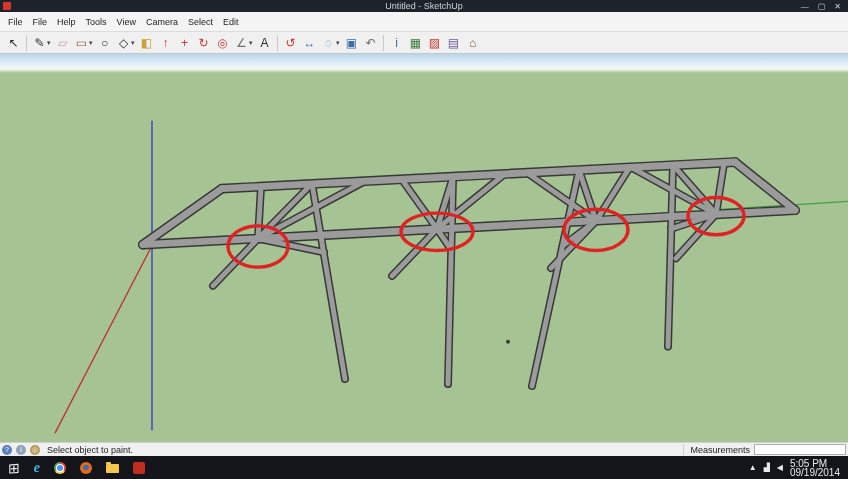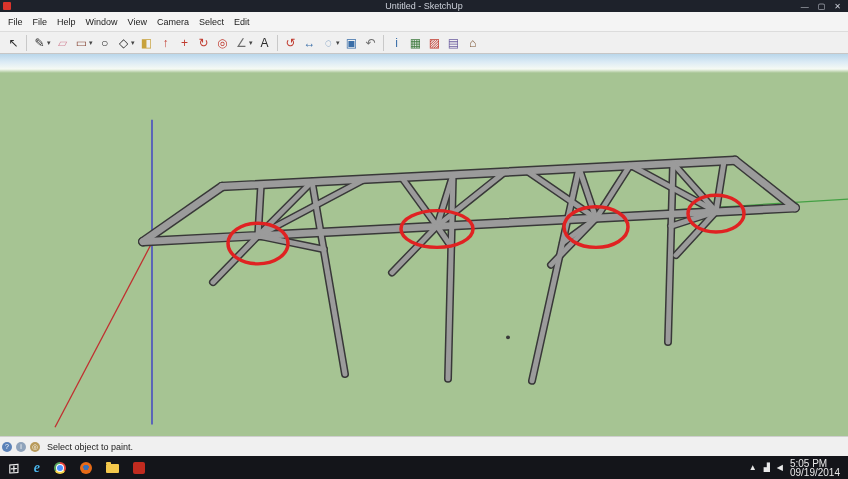--- a/index.html
+++ b/index.html
@@ -38,21 +38,21 @@
   .beams-outline line { stroke:#383838; stroke-width:8; stroke-linecap:round; }
   .beams-outline line.thick { stroke-width:10; }
   #beams line { stroke:#9b9b9b; stroke-width:5; stroke-linecap:round; }
   #beams line.thick { stroke-width:7; }
   .axis-green { stroke:#44a044; stroke-width:1.3; }
   .axis-blue  { stroke:#3333cc; stroke-width:1.3; }
   .axis-red   { stroke:#c03030; stroke-width:1.3; }
   ellipse.annot { fill:none; stroke:#e02222; stroke-width:3.5; }
 
   
-  .statusbar { height:20px; background:#f0f0f0; border-top:1px solid #cfcfcf;
+  .statusbar { height:14px; background:#f0f0f0; border-top:1px solid #cfcfcf;
                display:flex; align-items:center; font-size:9px; color:#222;
                padding:0 2px; gap:4px; flex:0 0 auto; }
   .sbi { width:10px; height:10px; border-radius:50%; color:#fff; font-size:7px;
          display:inline-flex; align-items:center; justify-content:center; }
   .sbi1{background:#5b82b8} .sbi2{background:#8fa3bb} .sbi3{background:#b89a5a}
   .hint { margin-left:3px; }
   .meas { margin-left:auto; display:flex; align-items:center; gap:4px; border-left:1px solid #cfcfcf; padding-left:6px; }
   .meas-box { width:92px; height:11px; background:#fff; border:1px solid #aeaeae; }
 
   
@@ -87,21 +87,21 @@
       <span>—</span>
       <span>▢</span>
       <span>✕</span>
     </span>
   </div>
 
   <div class="menubar">
     <span>File</span>
     <span>File</span>
     <span>Help</span>
-    <span>Window</span>
+    <span>Tools</span>
     <span>View</span>
     <span>Camera</span>
     <span>Select</span>
     <span>Edit</span>
   </div>
 
   <div class="toolbar">
     <span class="tbi c-dark">↖</span>
     <span class="tsep"></span>
     <span class="tbi c-dark">✎</span>
@@ -226,20 +226,24 @@
         <ellipse class="annot" cx="716" cy="169" rx="28" ry="19"></ellipse>
       </g>
     </svg>
   </div>
 
   <div class="statusbar">
     <span class="sbi sbi1">?</span>
     <span class="sbi sbi2">i</span>
     <span class="sbi sbi3">◎</span>
     <span class="hint">Select object to paint.</span>
+    <span class="meas">
+      <span>Measurements</span>
+      <span class="meas-box"></span>
+    </span>
   </div>
 
   <div class="taskbar">
     <span class="start">⊞</span>
     <span class="ie">e</span>
     <span class="chrome"></span>
     <span class="firefox"></span>
     <span class="folder"></span>
     <span class="redapp"></span>
     <span class="tray">

